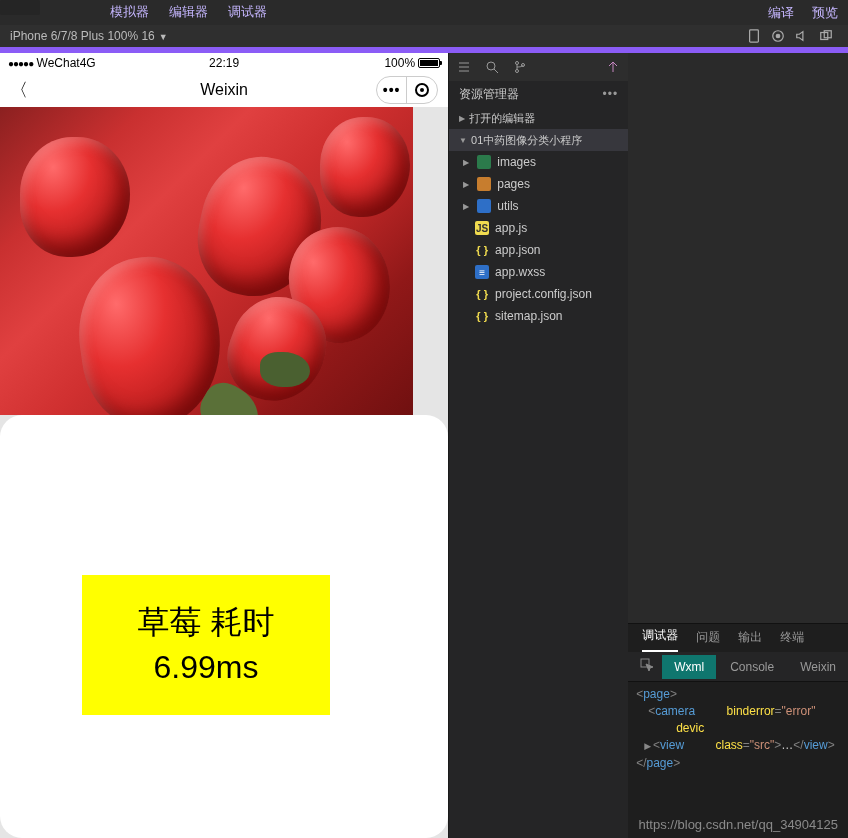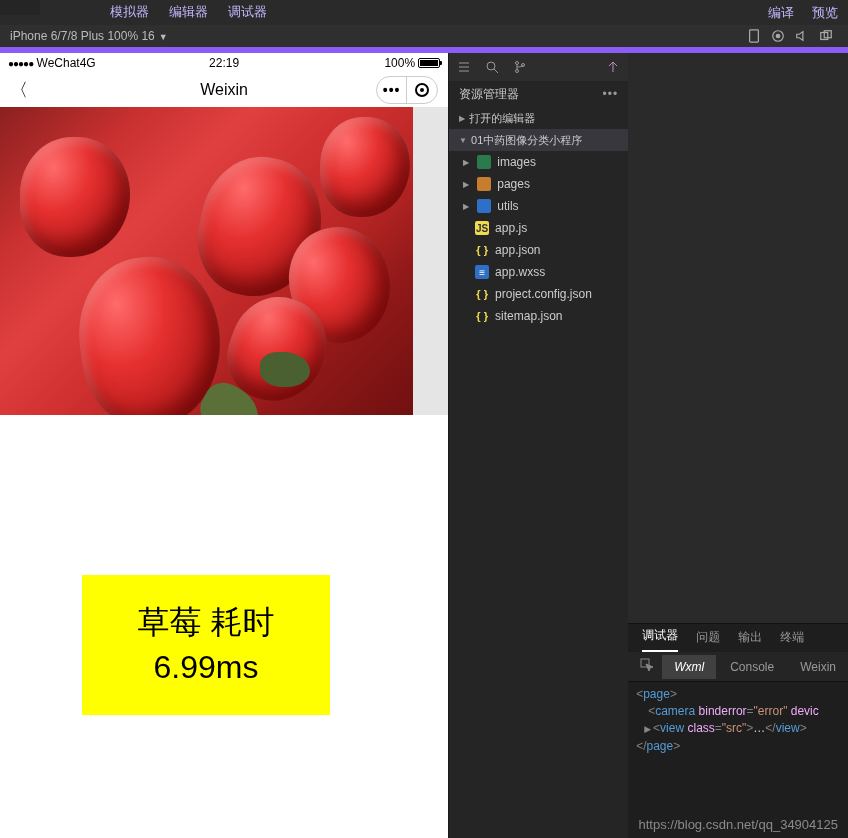--- a/index.html
+++ b/index.html
@@ -46,21 +46,21 @@
 .berry.b1 { width: 140px; height: 170px; left: 80px; top: 150px; transform: rotate(-8deg); }
 .berry.b2 { width: 120px; height: 140px; left: 200px; top: 50px; transform: rotate(12deg); }
 .berry.b3 { width: 110px; height: 120px; left: 20px; top: 30px; }
 .berry.b4 { width: 100px; height: 115px; left: 290px; top: 120px; transform: rotate(-15deg); }
 .berry.b5 { width: 90px; height: 100px; left: 320px; top: 10px; }
 .berry.b6 { width: 95px; height: 105px; left: 230px; top: 190px; transform: rotate(20deg); }
 .leafbit { position: absolute; width: 60px; height: 50px; background: #4a6030; border-radius: 40% 60% 50% 50%; }
 .leafbit.l1 { left: 200px; top: 280px; transform: rotate(30deg); background: #5a7038; }
 .leafbit.l2 { left: 260px; top: 245px; width: 50px; height: 35px; }
 
-.sim-lower { background: #fff; height: calc(100% - 20px - 34px - 308px); position: relative; }
+.sim-lower { background: #fff; height: calc(100% - 20px - 34px - 308px); position: relative; border-radius: 22px; }
 .result-box { position: absolute; left: 82px; top: 160px; width: 248px; height: 140px; background: #ffff00; display: flex; flex-direction: column; align-items: center; justify-content: center; font-size: 32px; color: #000; text-align: center; line-height: 1.4; }
 
 
 .explorer { width: 200px; background: #252526; border-left: 1px solid #1a1a1a; display: flex; flex-direction: column; }
 .explorer-iconrow { height: 28px; display: flex; align-items: center; padding: 0 8px; gap: 14px; background: #2d2d2d; position: relative; }
 .explorer-iconrow .exp-icon { width: 14px; height: 14px; color: #999; cursor: pointer; display: flex; align-items: center; justify-content: center; }
 .explorer-iconrow .pull-right { position: absolute; right: 8px; color: #c586c0; }
 .explorer-header { height: 26px; display: flex; align-items: center; padding: 0 10px; font-size: 12px; color: #ccc; justify-content: space-between; text-align: right; }
 .explorer-header .ellipsis { cursor: pointer; color: #999; letter-spacing: 1px; }
 .explorer-section { height: 22px; display: flex; align-items: center; padding-left: 10px; font-size: 11px; color: #ccc; gap: 4px; }
@@ -78,25 +78,25 @@
 
 
 .rightpane { flex: 1; background: #1e1e1e; display: flex; flex-direction: column; }
 .code-empty { flex: 1; background: #2a2a2a; }
 .devtools { height: 215px; background: #1e1e1e; border-top: 1px solid #111; display: flex; flex-direction: column; }
 .dt-tabs1 { height: 28px; display: flex; align-items: flex-end; gap: 18px; padding-left: 14px; font-size: 12px; color: #999; }
 .dt-tab1 { padding-bottom: 6px; cursor: pointer; }
 .dt-tab1.active { color: #fff; border-bottom: 2px solid #fff; }
 .dt-tabs2 { height: 30px; display: flex; align-items: center; gap: 2px; padding-left: 6px; font-size: 12px; background: #252526; border-bottom: 1px solid #111; }
 .dt-tab2 { padding: 5px 12px; cursor: pointer; color: #999; }
-.dt-tab2.active { background: #404040; color: #fff; font-style: italic; }
+.dt-tab2.active { background: #0f766e; color: #fff; }
 .dt-tab2.inspect { padding: 5px 6px; color: #888; }
 .dt-body { flex: 1; padding: 4px 8px; font-family: Consolas, monospace; font-size: 12px; line-height: 17px; color: #ccc; overflow: hidden; }
 .tag { color: #569cd6; }
-.attr { color: #f0abfc; }
+.attr { color: #fde047; margin-left: 28px; }
 .val { color: #ce9178; }
 .punct { color: #808080; }
 .line2 { padding-left: 12px; }
 .line3 { padding-left: 8px; }
 .tri-inline { color: #888; font-size: 9px; margin-right: 2px; }
 
 .watermark { position: absolute; right: 10px; bottom: 6px; font-size: 13px; color: #8a8a8a; pointer-events: none; }
 </style>
 </head>
 <body>

